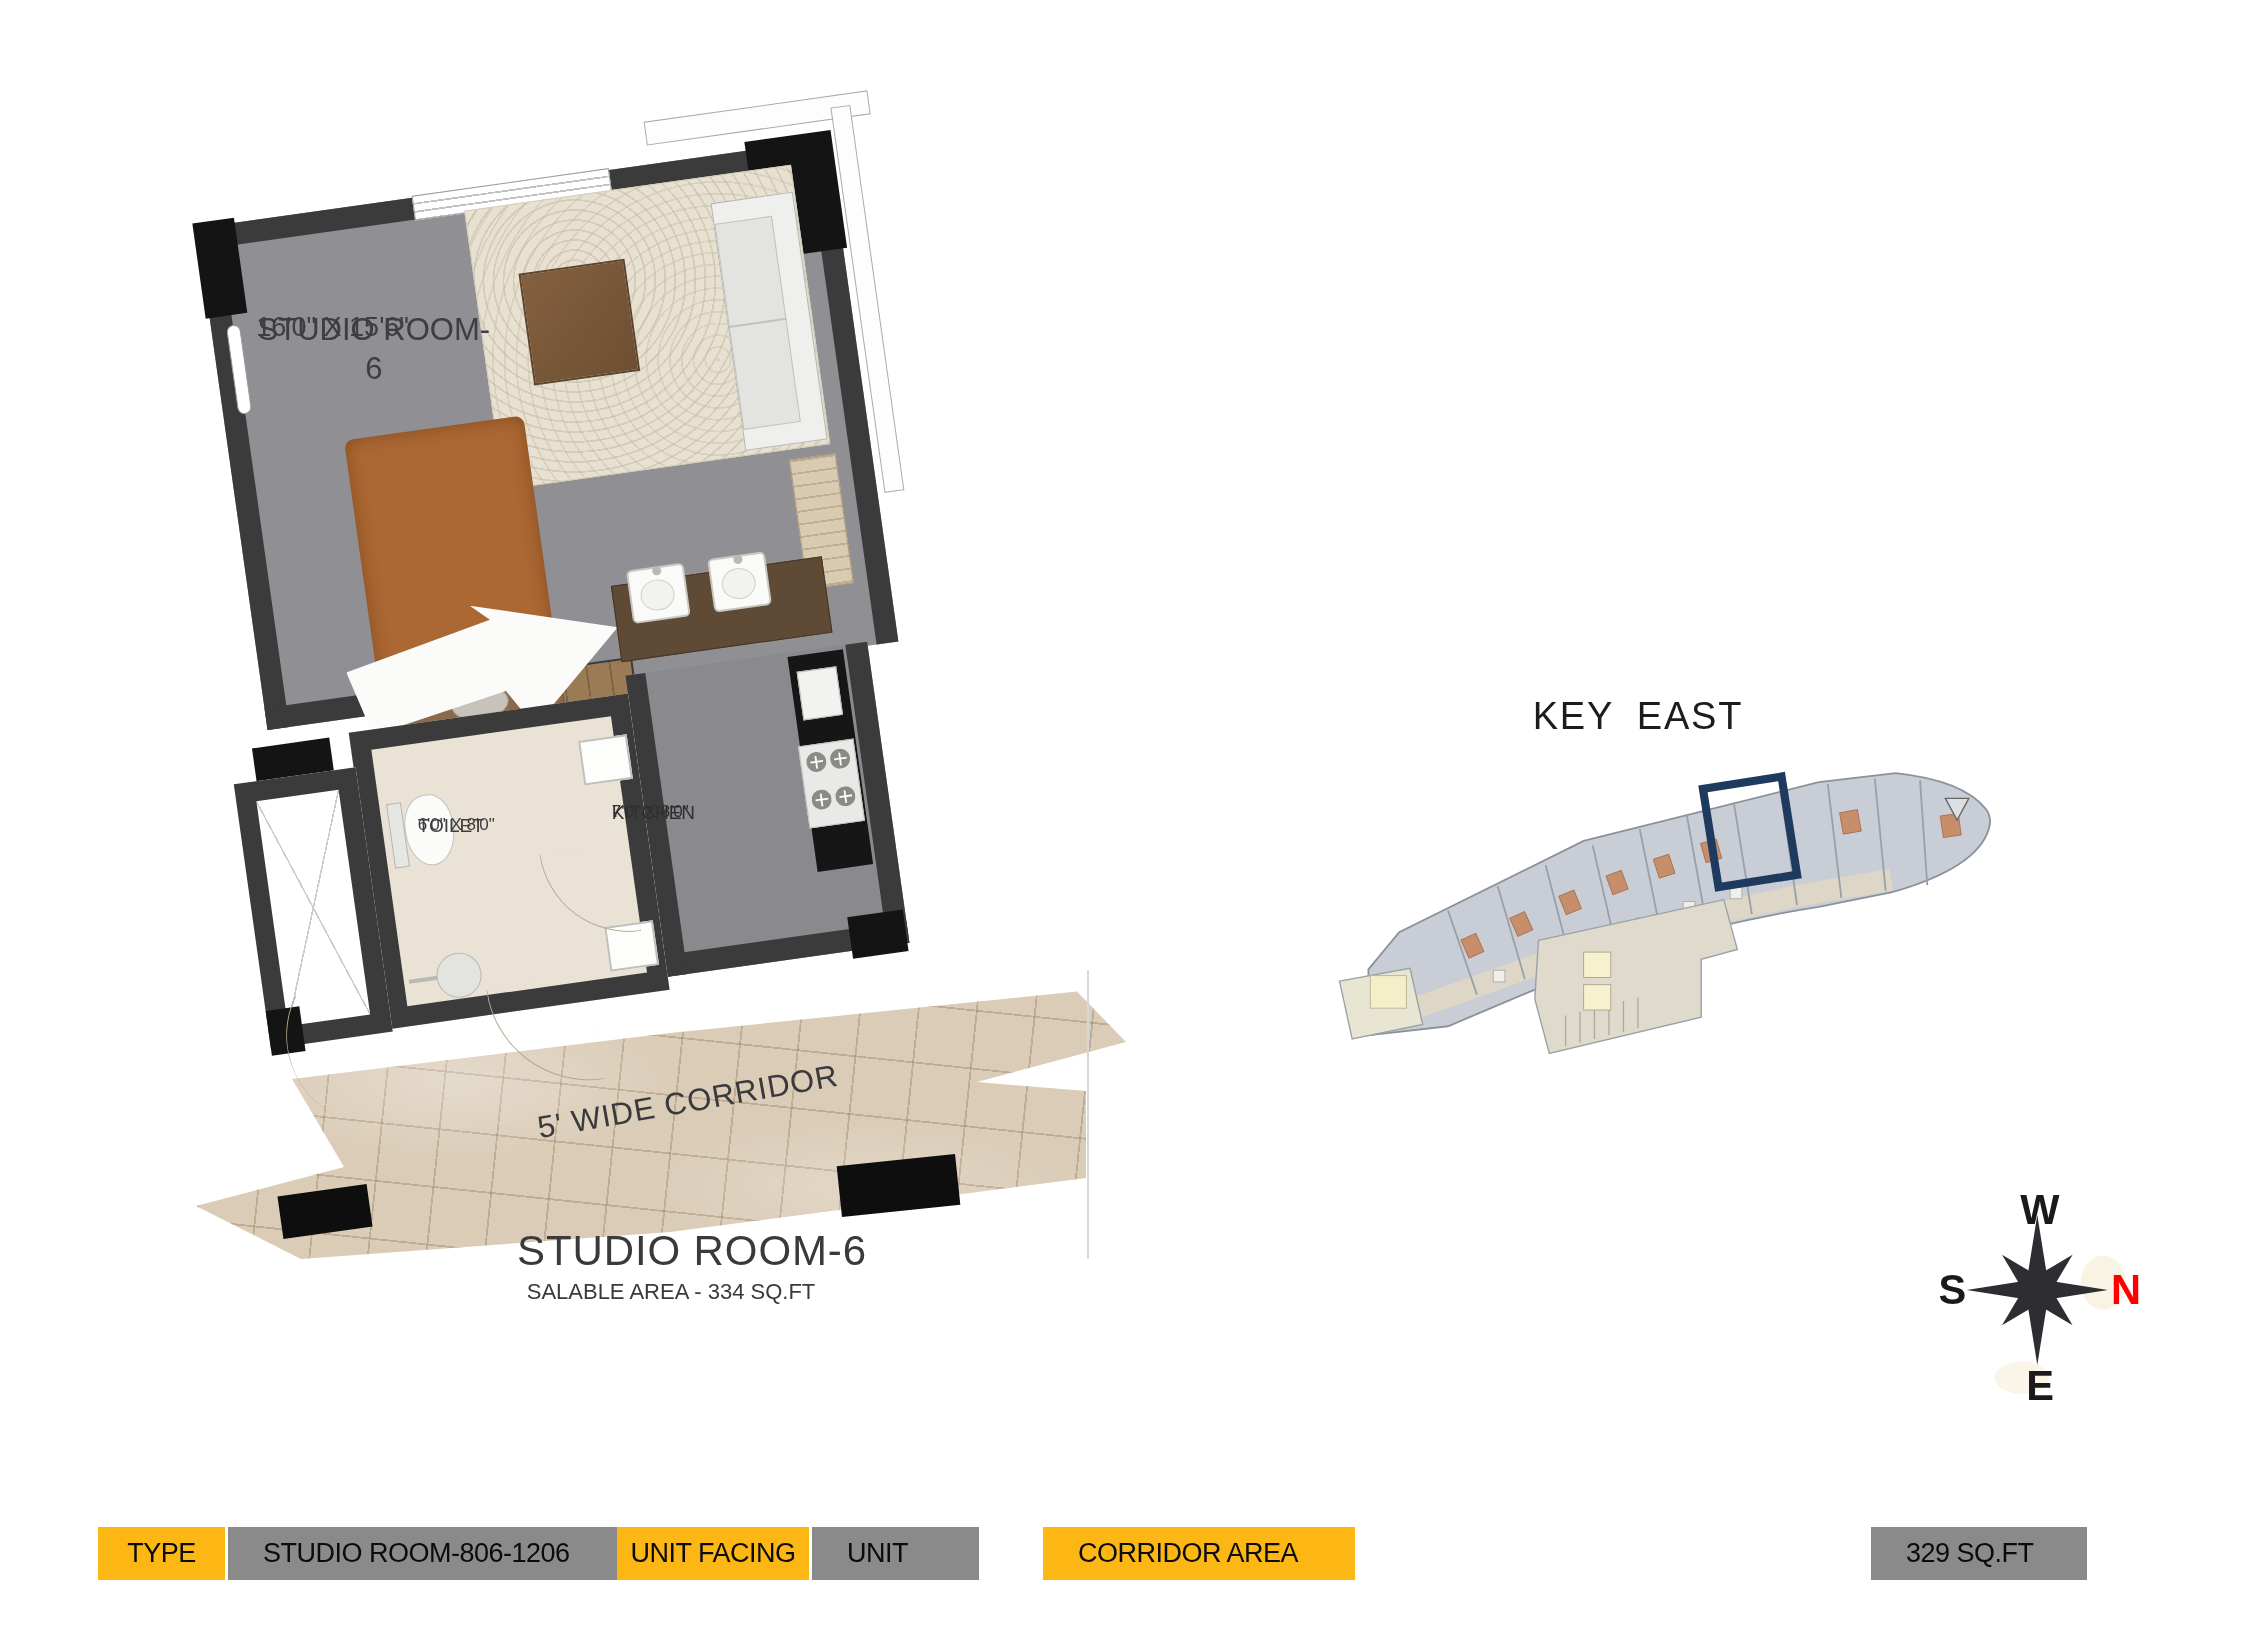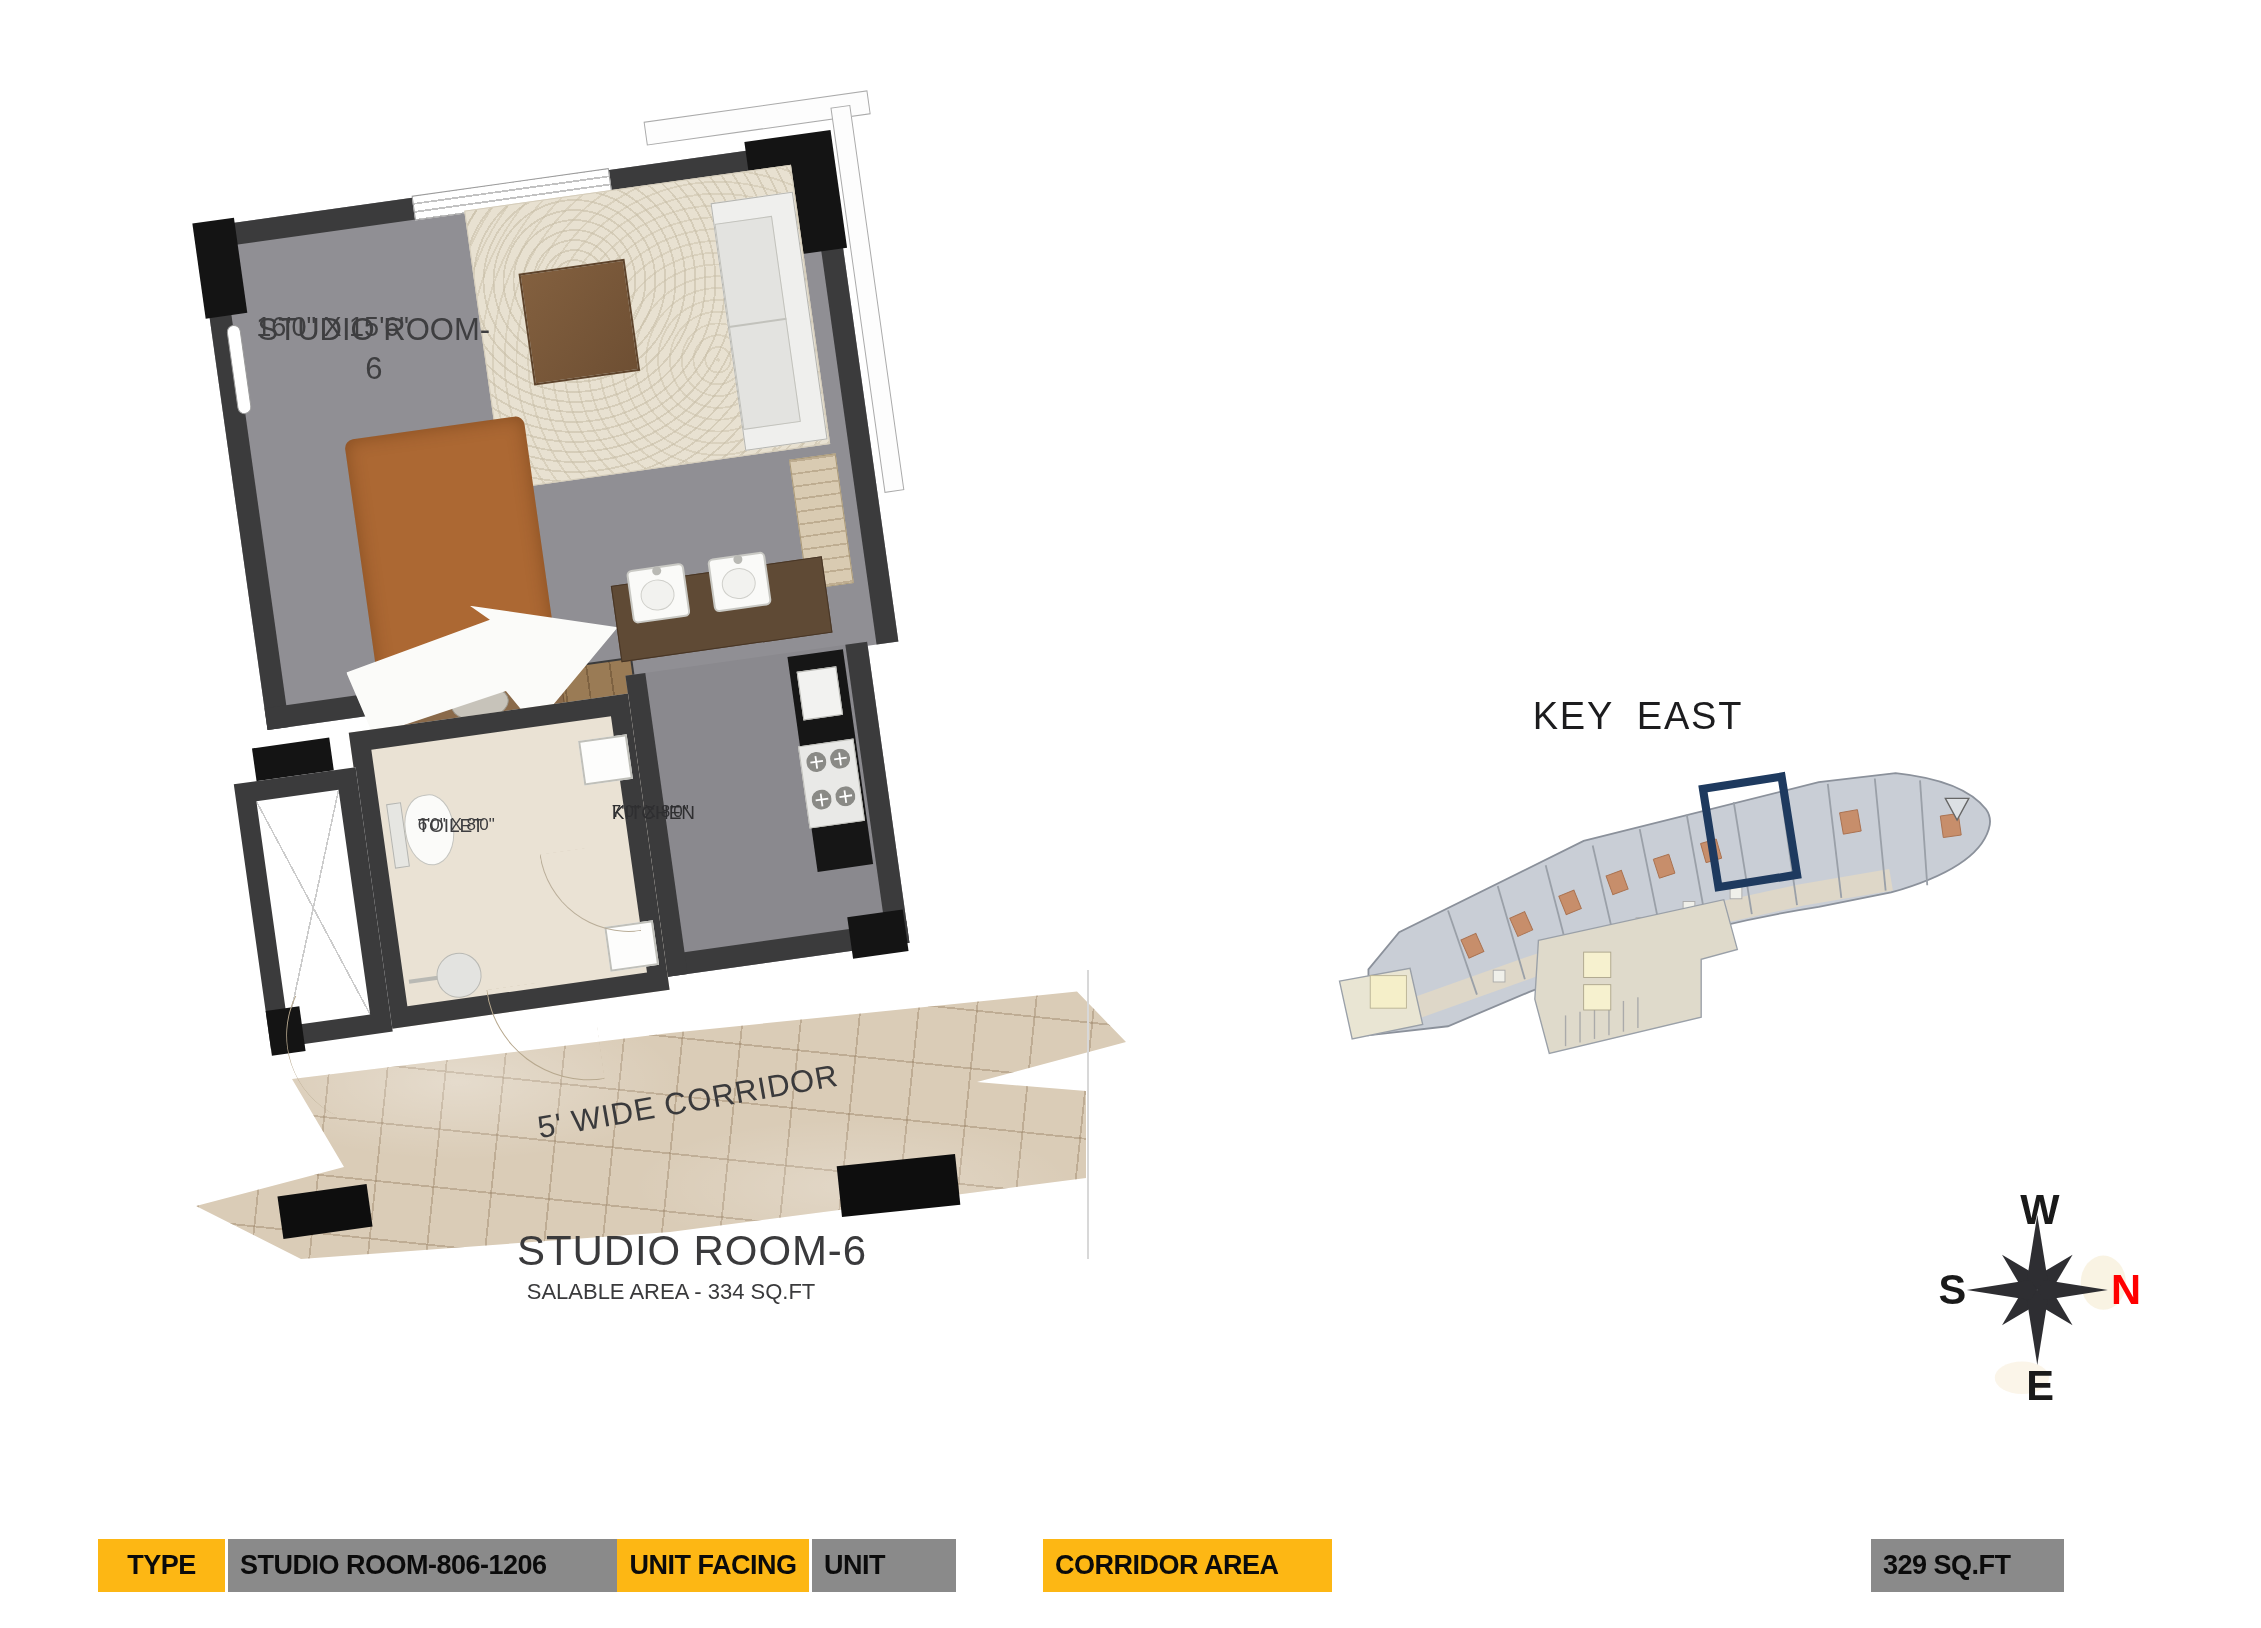--- a/index.html
+++ b/index.html
@@ -120,24 +120,24 @@
   .keyplan-title{position:absolute;left:1484px;top:695px;width:308px;text-align:center;
                  font-size:38px;letter-spacing:1.8px;word-spacing:11px;color:#1C1C1E;}
   .keyplan-svg{position:absolute;left:1312px;top:755px;width:697px;height:321px;}
 
   
   .compass-svg{position:absolute;left:1936px;top:1174px;width:208px;height:231px;}
   .compass-letter{font-family:"Liberation Sans",sans-serif;font-weight:bold;font-size:46px;fill:#1A1A1A;}
 
   
   .bar-cell{position:absolute;top:1527px;height:53px;display:flex;align-items:center;
-            font-weight:bold;font-size:27px;color:#0B0B0B;letter-spacing:-0.5px;white-space:nowrap;margin-top:12px;}
+            font-weight:normal;font-size:27px;color:#0B0B0B;letter-spacing:-0.5px;white-space:nowrap;}
   .bar-label{background:#FDB714;}
   .bar-value{background:#8A8A8A;}
-  .pad{padding-left:12px;}
+  .pad{padding-left:35px;}
   .ctr{justify-content:center;}
 </style>
 </head>
 <body>
 
 <div class="canvas">
 
   <div class="plan">
     <div class="main-floor"></div>
     <div class="w-top"></div>

